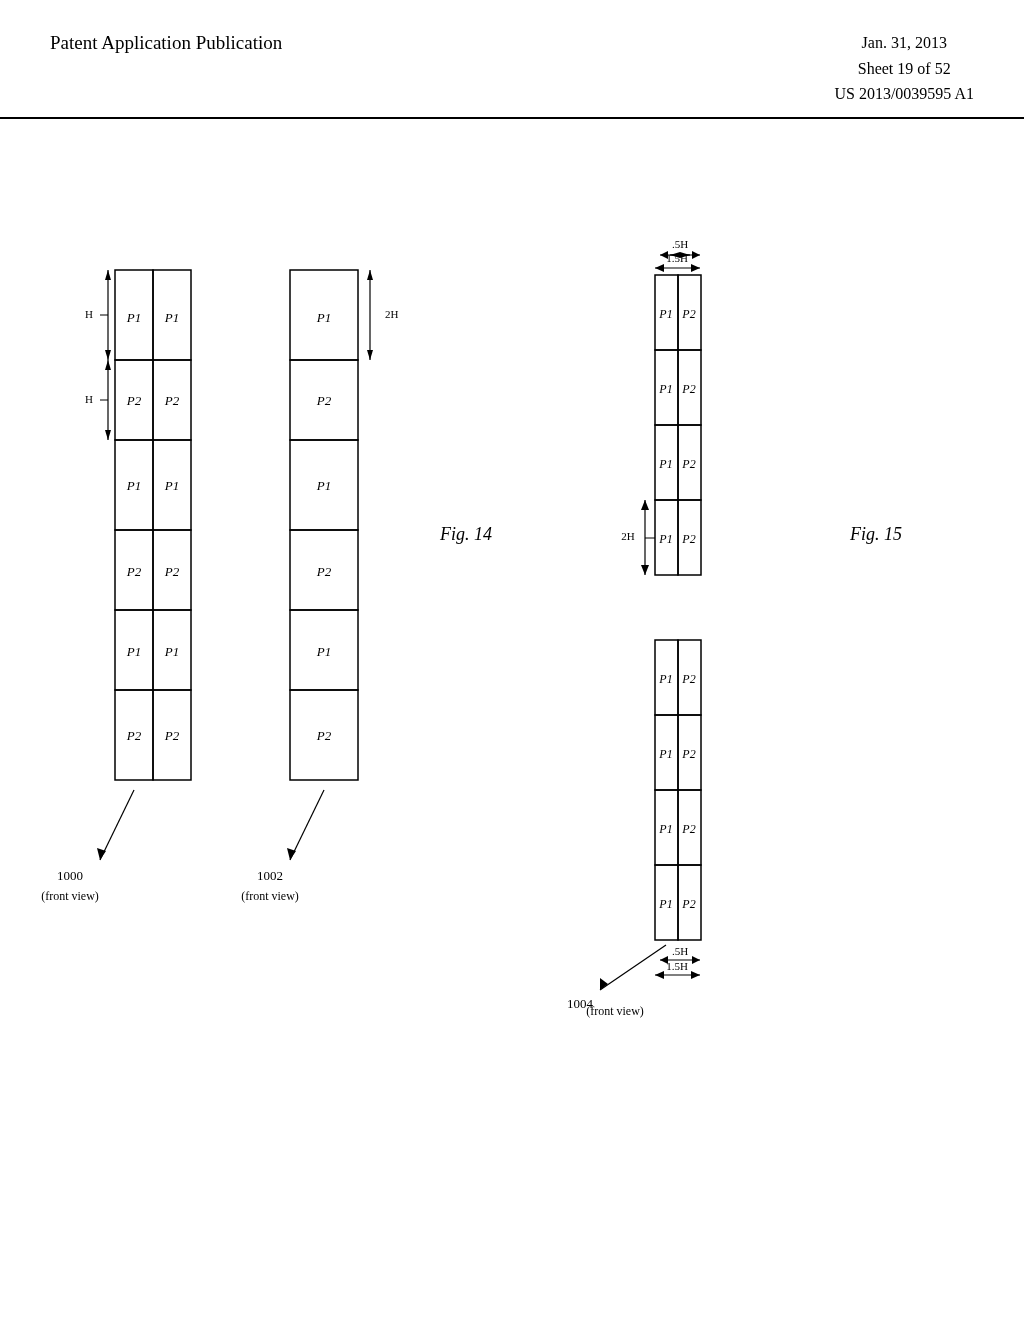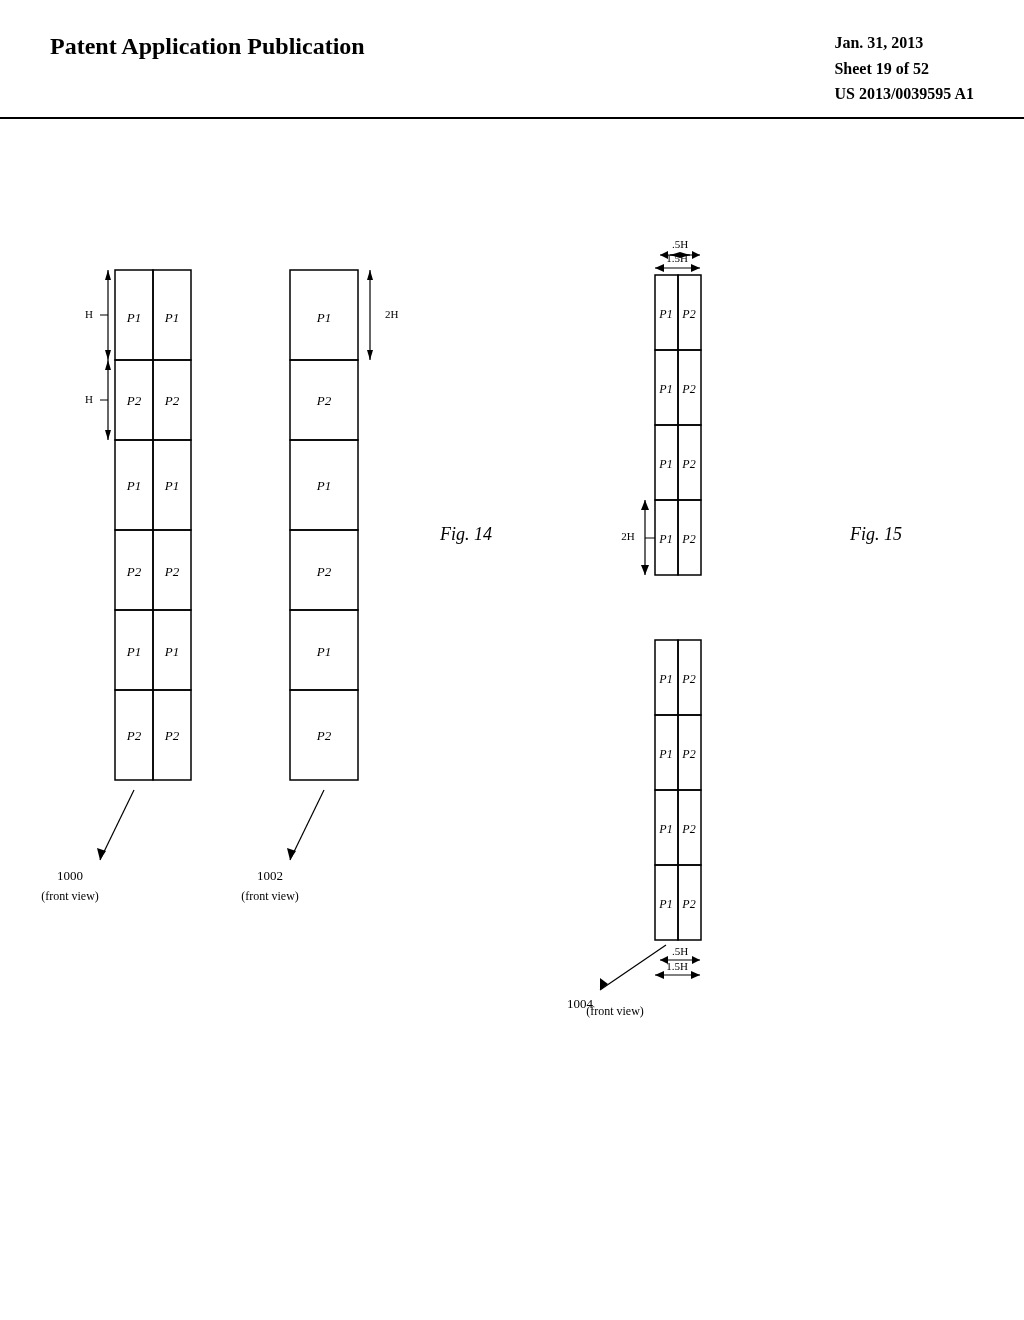--- a/index.html
+++ b/index.html
@@ -15,29 +15,28 @@
     
     .header {
       display: flex;
       justify-content: space-between;
       align-items: flex-start;
       padding: 30px 50px 10px 50px;
       border-bottom: 2px solid #000;
       margin-bottom: 10px;
     }
     .header-left {
-      font-size: 24px;
-      font-weight: bold;
+      font-size: 19px;
+      font-weight: normal;
       line-height: 1.4;
     }
     .header-right {
       font-size: 16px;
-      text-align: left;
+      text-align: center;
       line-height: 1.6;
-      font-weight: bold;
     }
   </style>
 </head>
 <body>
 
 <div class="header">
   <div class="header-left">
     <span>Patent Application Publication</span>
   </div>
   <div class="header-right">

